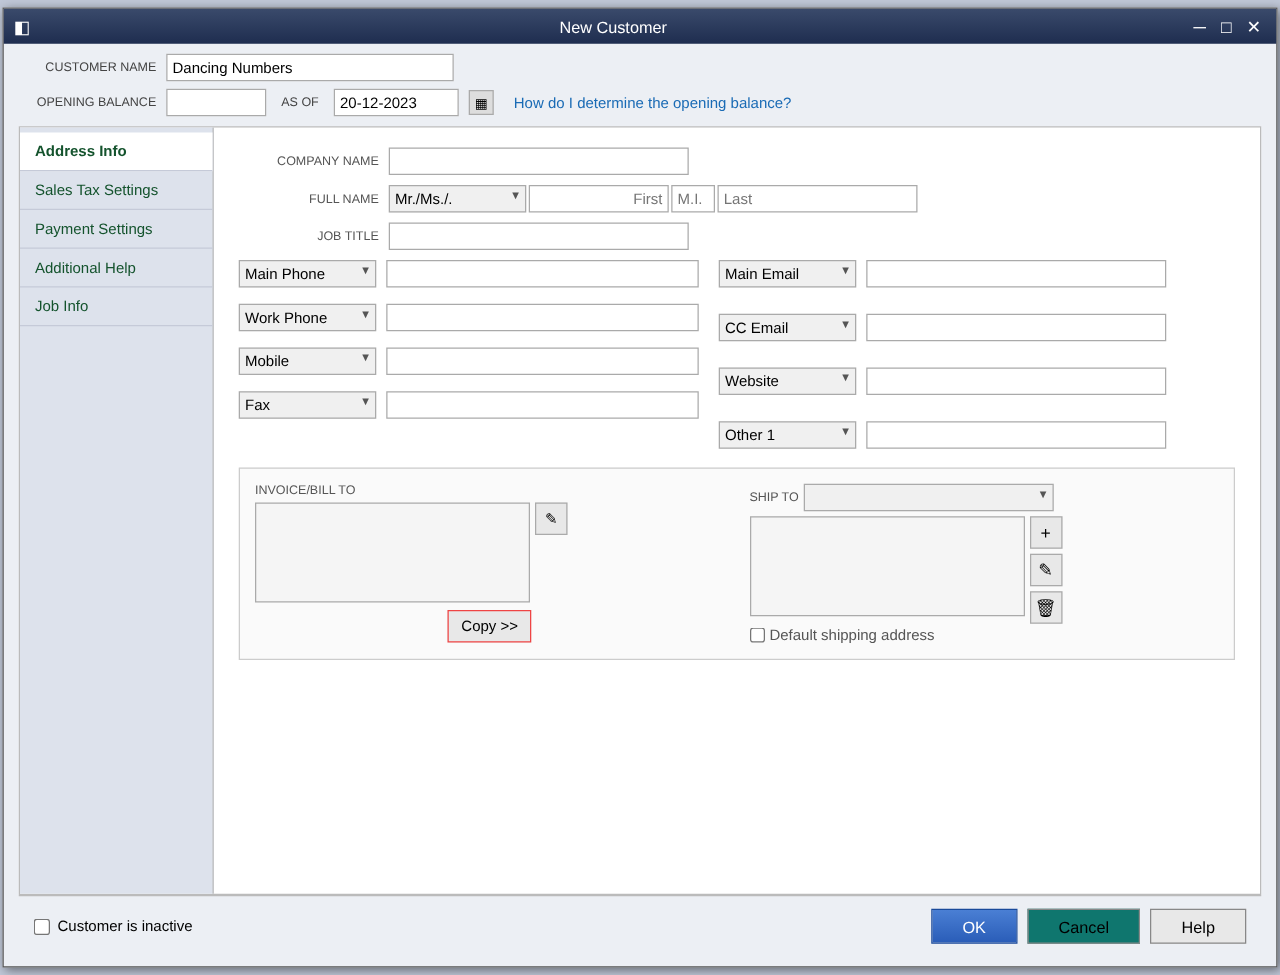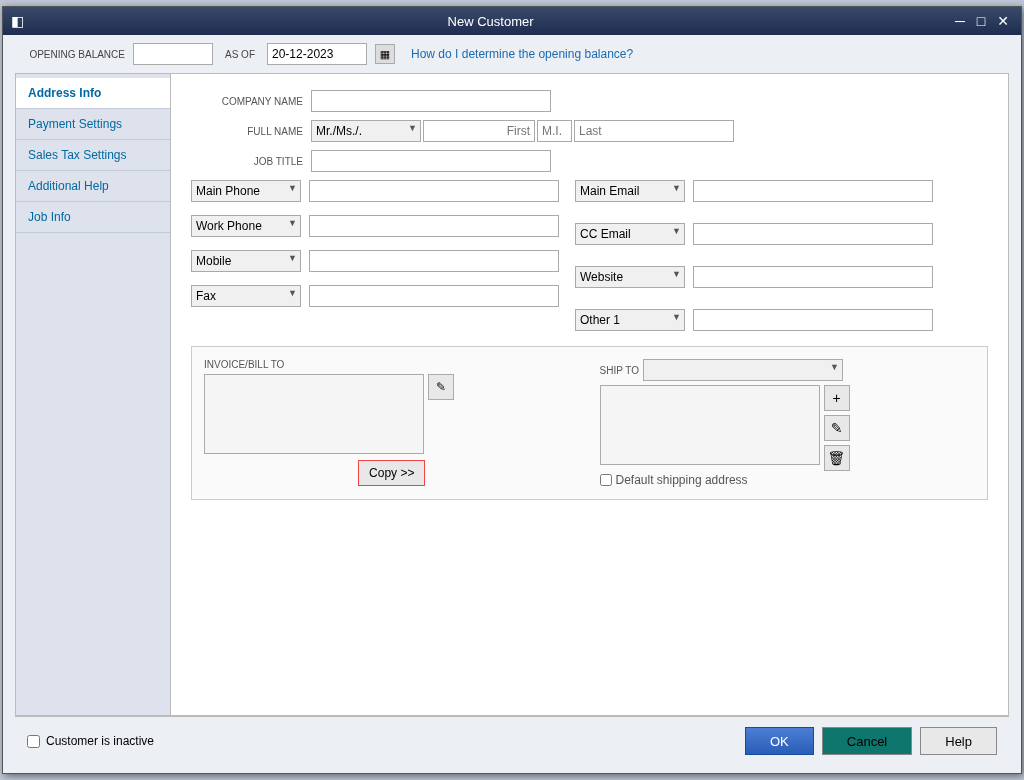--- a/index.html
+++ b/index.html
@@ -15,21 +15,21 @@
     .field-row { display: flex; align-items: center; gap: 8px; }
     .field-label { font-size: 10px; color: #444; text-transform: uppercase; text-align: right; width: 110px; flex-shrink: 0; }
     input[type="text"] { border: 1px solid #aaa; background: white; padding: 2px 4px; font-size: 12px; height: 22px; }
     .customer-name-input { width: 230px; }
     .opening-balance-input { width: 80px; }
     .date-input { width: 100px; }
     .date-icon { width: 20px; height: 20px; background: #ddd; border: 1px solid #aaa; display: flex; align-items: center; justify-content: center; cursor: pointer; font-size: 11px; }
     .link { color: #1a6bb5; text-decoration: none; cursor: pointer; font-size: 12px; }
     .main-area { display: flex; flex: 1; gap: 0; border: 1px solid #bbb; background: white; }
     .sidebar { width: 155px; background: #dde2ec; border-right: 1px solid #bbb; flex-shrink: 0; padding-top: 4px; }
-    .sidebar-item { padding: 8px 12px; cursor: pointer; border-bottom: 1px solid #c5cad8; font-size: 12px; color: #0369a1; }
+    .sidebar-item { padding: 8px 12px; cursor: pointer; border-bottom: 1px solid #c5cad8; font-size: 12px; color: #14532d; }
     .sidebar-item.active { background: white; border-right: none; font-weight: bold; }
     .form-area { flex: 1; padding: 16px 20px; overflow-y: auto; }
     .form-row { display: flex; align-items: center; margin-bottom: 8px; }
     .form-label { width: 120px; text-align: right; color: #555; font-size: 10px; text-transform: uppercase; padding-right: 8px; flex-shrink: 0; }
     .form-input { border: 1px solid #aaa; background: #f5f5f5; height: 22px; padding: 2px 4px; font-size: 12px; }
     .company-input { width: 240px; }
     .first-input { width: 112px; text-align: right; }
     .mi-input { width: 35px; }
     .last-input { width: 160px; }
     .title-input { width: 240px; }
@@ -75,35 +75,39 @@
     <div class="title-bar-controls">
       <button>─</button>
       <button>□</button>
       <button>✕</button>
     </div>
   </div>
 
   <div class="content">
     <div class="top-fields">
       <div class="field-row">
+        <span class="field-label">CUSTOMER NAME</span>
+        <input type="text" class="customer-name-input form-input" value="Dancing Numbers" style="">
+      </div>
+      <div class="field-row">
         <span class="field-label">OPENING BALANCE</span>
         <input type="text" class="opening-balance-input form-input" style="">
         <span style="font-size:10px;color:#444;margin:0 4px;text-transform:uppercase;">AS OF</span>
         <input type="text" class="date-input form-input" value="20-12-2023" style="">
         <div class="date-icon">▦</div>
         <a class="link" style="margin-left:8px;">How do I determine the opening balance?</a>
       </div>
     </div>
 
     <div class="main-area">
 
       <div class="sidebar">
         <div class="sidebar-item active">Address Info</div>
+        <div class="sidebar-item">Sales Tax Settings</div>
         <div class="sidebar-item">Payment Settings</div>
-        <div class="sidebar-item">Sales Tax Settings</div>
         <div class="sidebar-item">Additional Help</div>
         <div class="sidebar-item">Job Info</div>
       </div>
 
       <div class="form-area">
 
         <div class="form-row">
           <span class="form-label">COMPANY NAME</span>
           <input type="text" class="form-input company-input" style="">
         </div>

